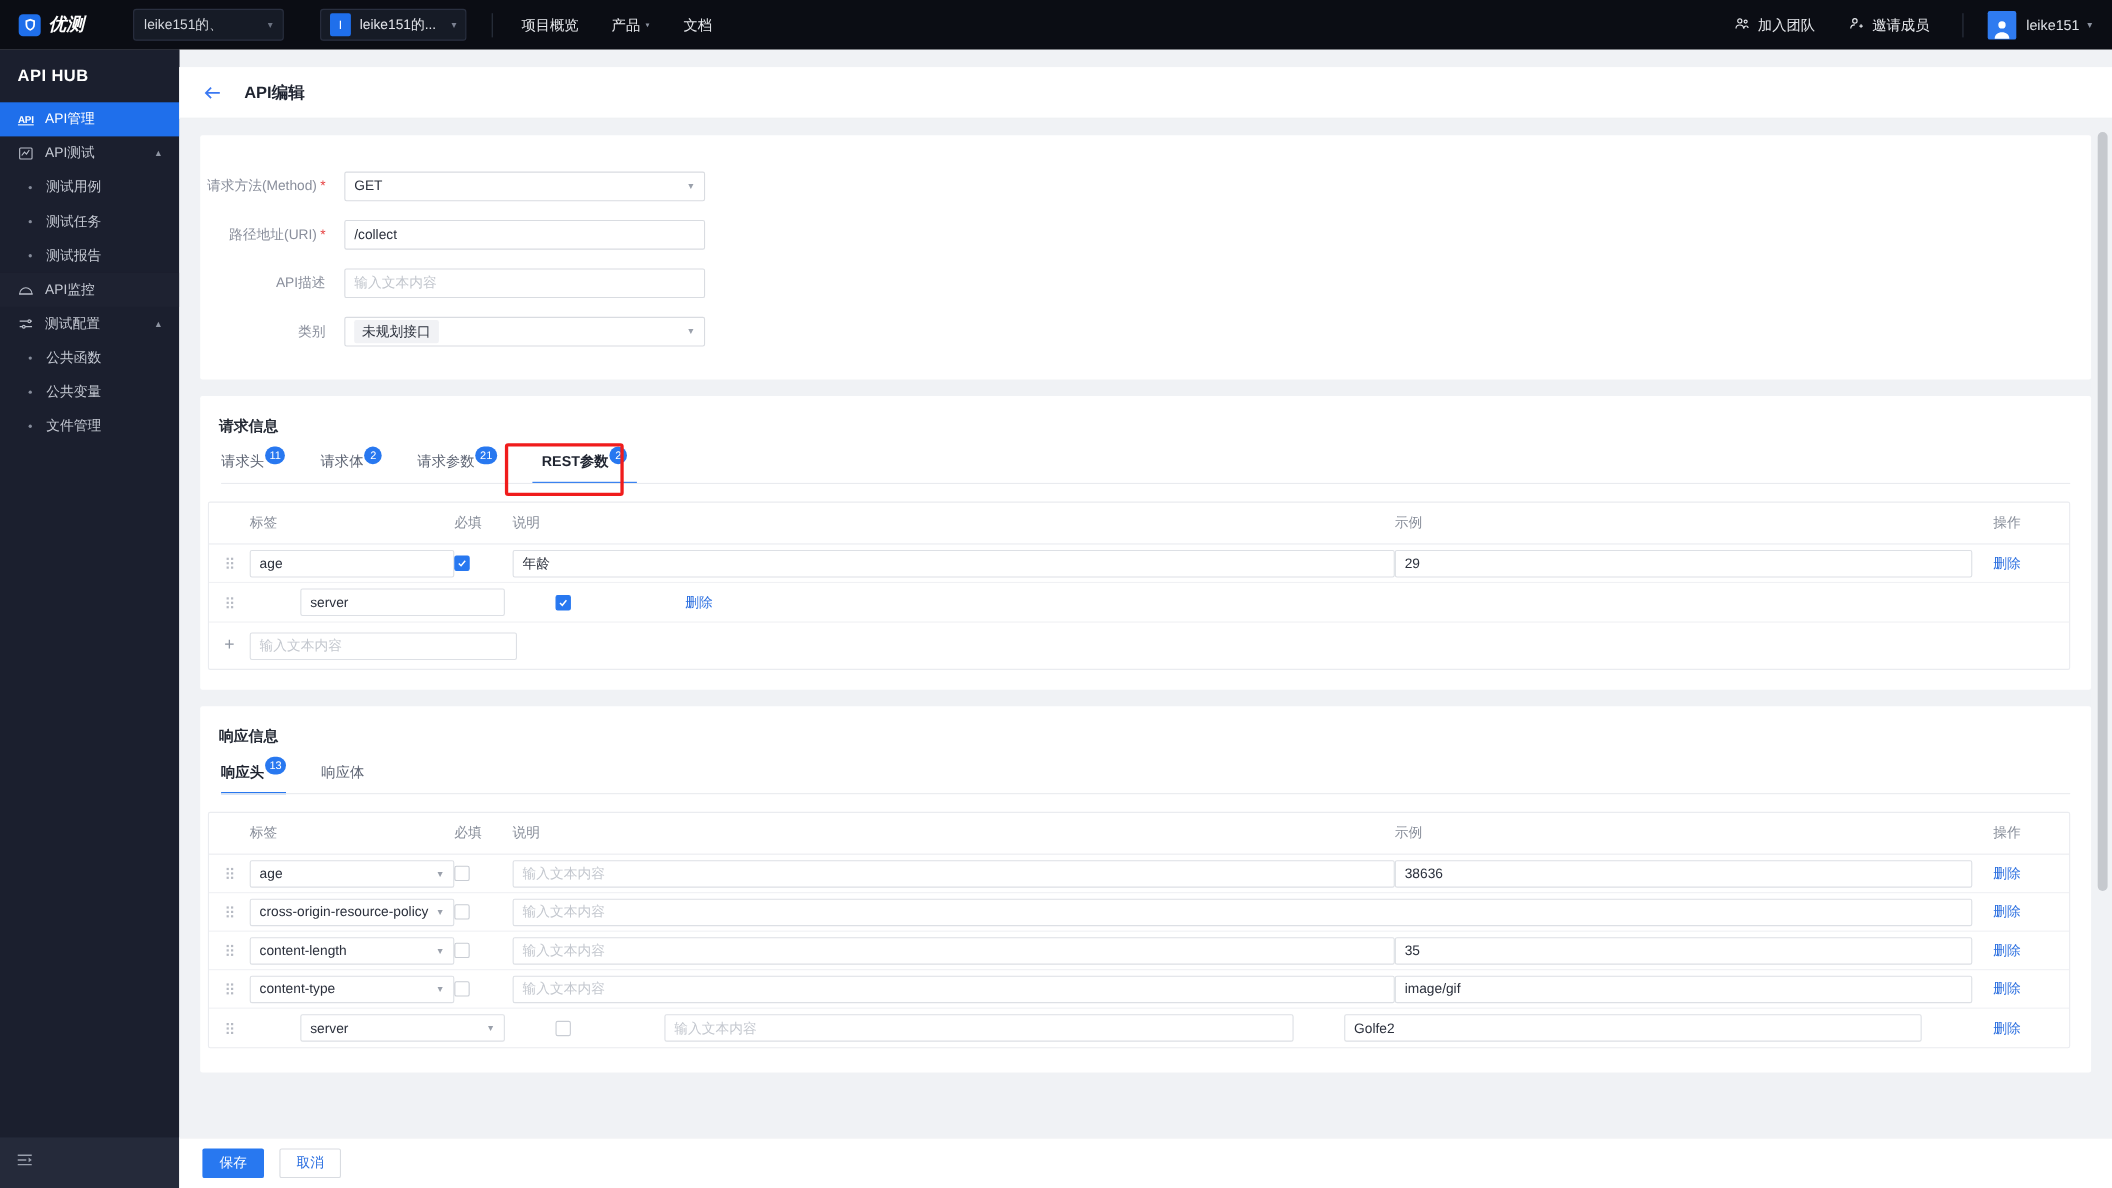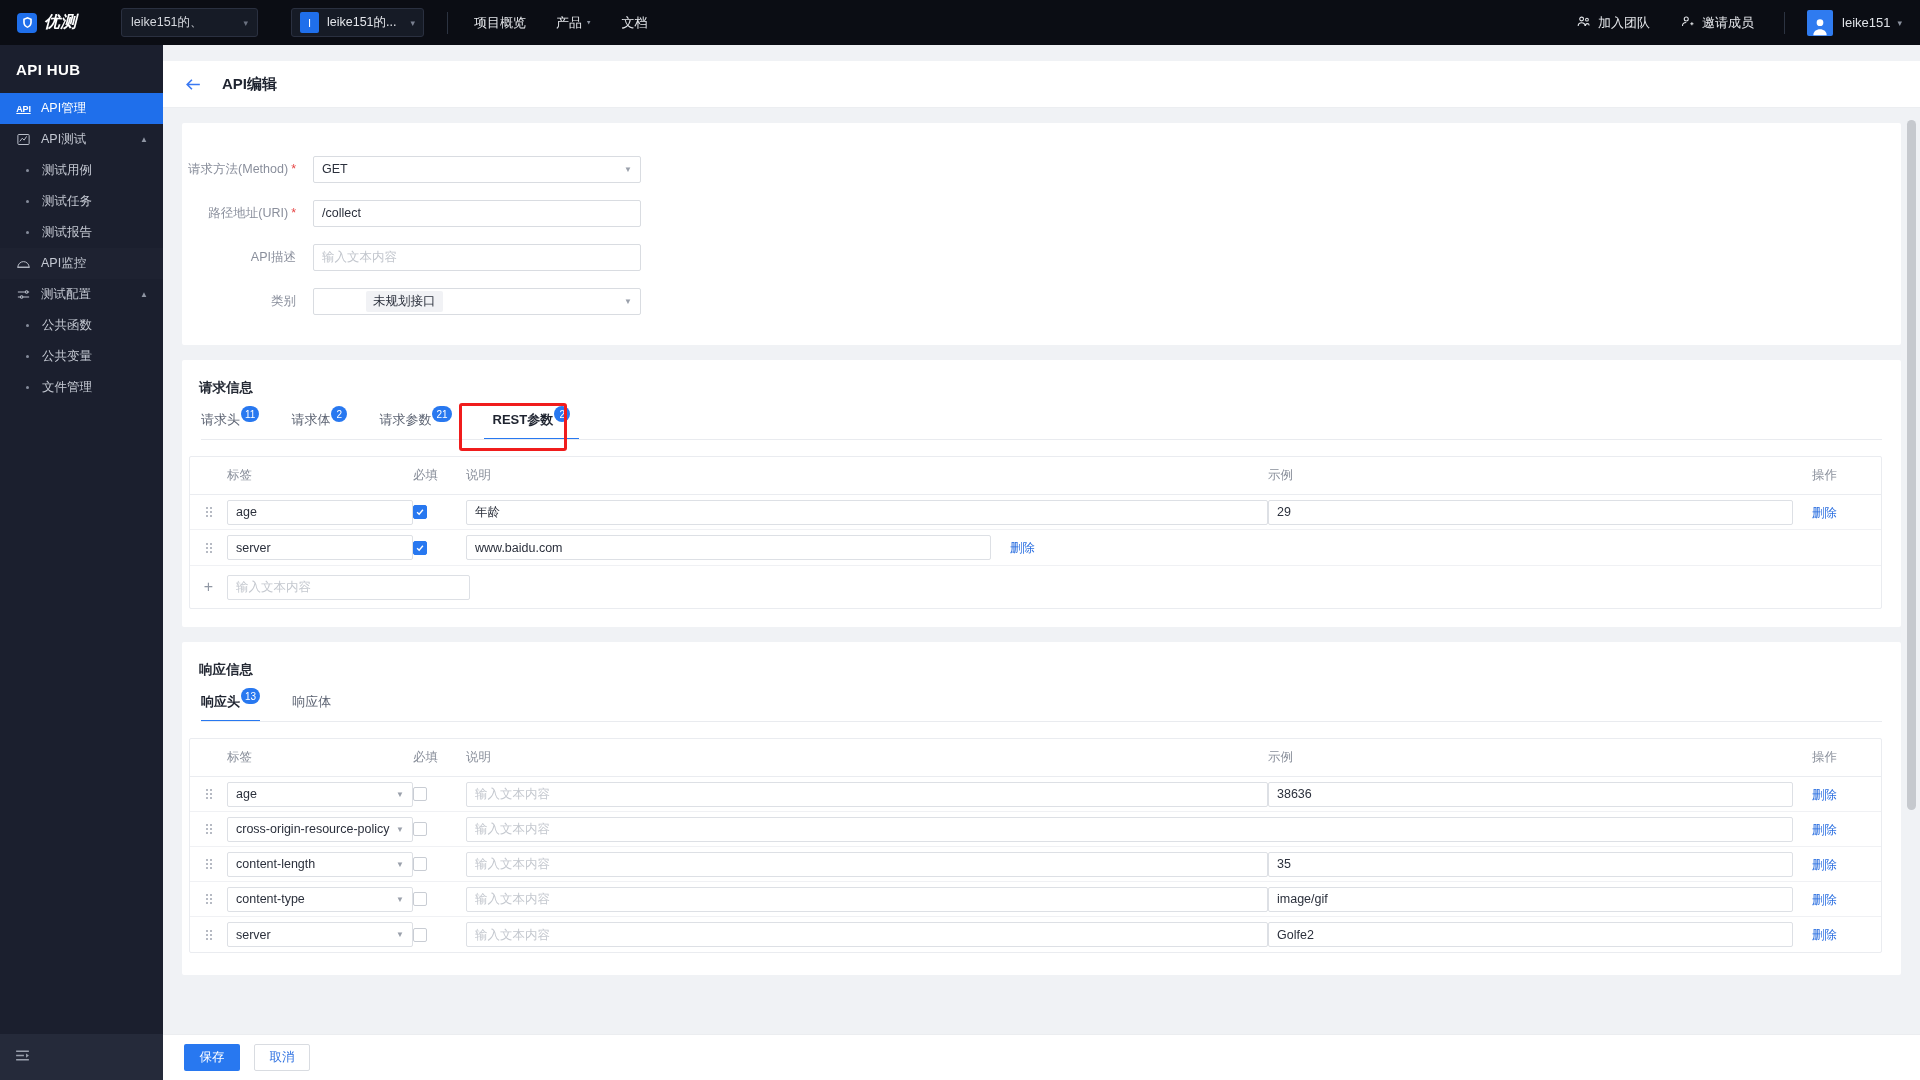--- a/index.html
+++ b/index.html
@@ -157,21 +157,21 @@
     width: 100%; height: 27px;
     border: 1px solid #d9dce1; border-radius: 2px;
     background: #fff;
     display: flex; align-items: center;
     padding: 0 8px;
     font-size: 12.5px; color: #2b303c;
   }
   .fselect .arrow { margin-left: auto; font-size: 8px; color: #9aa0ab; }
   .tagval {
     background: #f1f2f5; border-radius: 2px;
-    padding: 2px 7px; font-size: 12.5px; color: #2b303c; margin-left: 44px;
+    padding: 2px 7px; font-size: 12.5px; color: #2b303c;
   }
 
   .sec-title { font-size: 13.5px; font-weight: bold; color: #252a35; padding: 19px 0 0 17px; }
 
   .tabs { display: flex; align-items: flex-end; gap: 0; padding: 0 0 0 19px; margin-top: 14px; position: relative; }
   .tab {
     font-size: 13px; color: #5d6473;
     padding: 0 0 11px 0; margin-right: 32px;
     display: flex; align-items: flex-start; gap: 1px;
     position: relative;
@@ -191,21 +191,21 @@
   .tab-highlight {
     position: absolute;
     border: 3px solid #f01c1c;
     border-radius: 3px;
     pointer-events: none;
   }
 
   .tbl { margin: 16px 19px 0 7px; border: 1px solid #eaecf0; border-radius: 2px; }
   .tbl-head { display: flex; align-items: center; height: 38px; border-bottom: 1px solid #eaecf0; }
   .tbl-row { display: flex; align-items: center; height: 35px; border-bottom: 1px solid #f0f1f4; }
-  .tbl-row.last { border-bottom: none; }
+  .tbl-row.last { border-bottom: none; gap: 46px; }
   .tbl-add { display: flex; align-items: center; height: 43px; }
 
   .c-handle { width: 37px; display: flex; align-items: center; justify-content: center; }
   .c-handle .dots { width: 6px; display: grid; grid-template-columns: 2px 2px; gap: 2px; }
   .c-handle .dots i { width: 2px; height: 2px; background: #b6bac3; display: block; }
   .c-label { width: 186px; }
   .c-req { width: 53px; display: flex; align-items: center; }
   .c-desc { flex: 1; }
   .c-ex { width: 525px; }
   .c-op { width: 88px; text-align: left; padding-left: 19px; }
@@ -542,21 +542,20 @@
               </span>
             </div>
           <div class="c-label"><input class="tin" value="server" style=""></div>
           <div class="c-req">
               <span class="cbox on">
                 <svg viewBox="0 0 24 24" fill="none" stroke="#fff" stroke-width="3.2">
                   <path d="M5 12.5l5 5L19 6.5"></path>
                 </svg>
               </span>
             </div>
-          <div class="c-ex"><input class="tin" value="www.baidu.com" style=""></div>
           <div class="c-op"><span class="del">删除</span></div>
         </div>
 
         <div class="tbl-add" style="border-top:1px solid #f0f1f4;">
           <div class="c-handle">
               <span class="plus">+</span>
             </div>
           <div style="width:243px;"><input class="tin" placeholder="输入文本内容" style=""></div>
         </div>
       </div>

